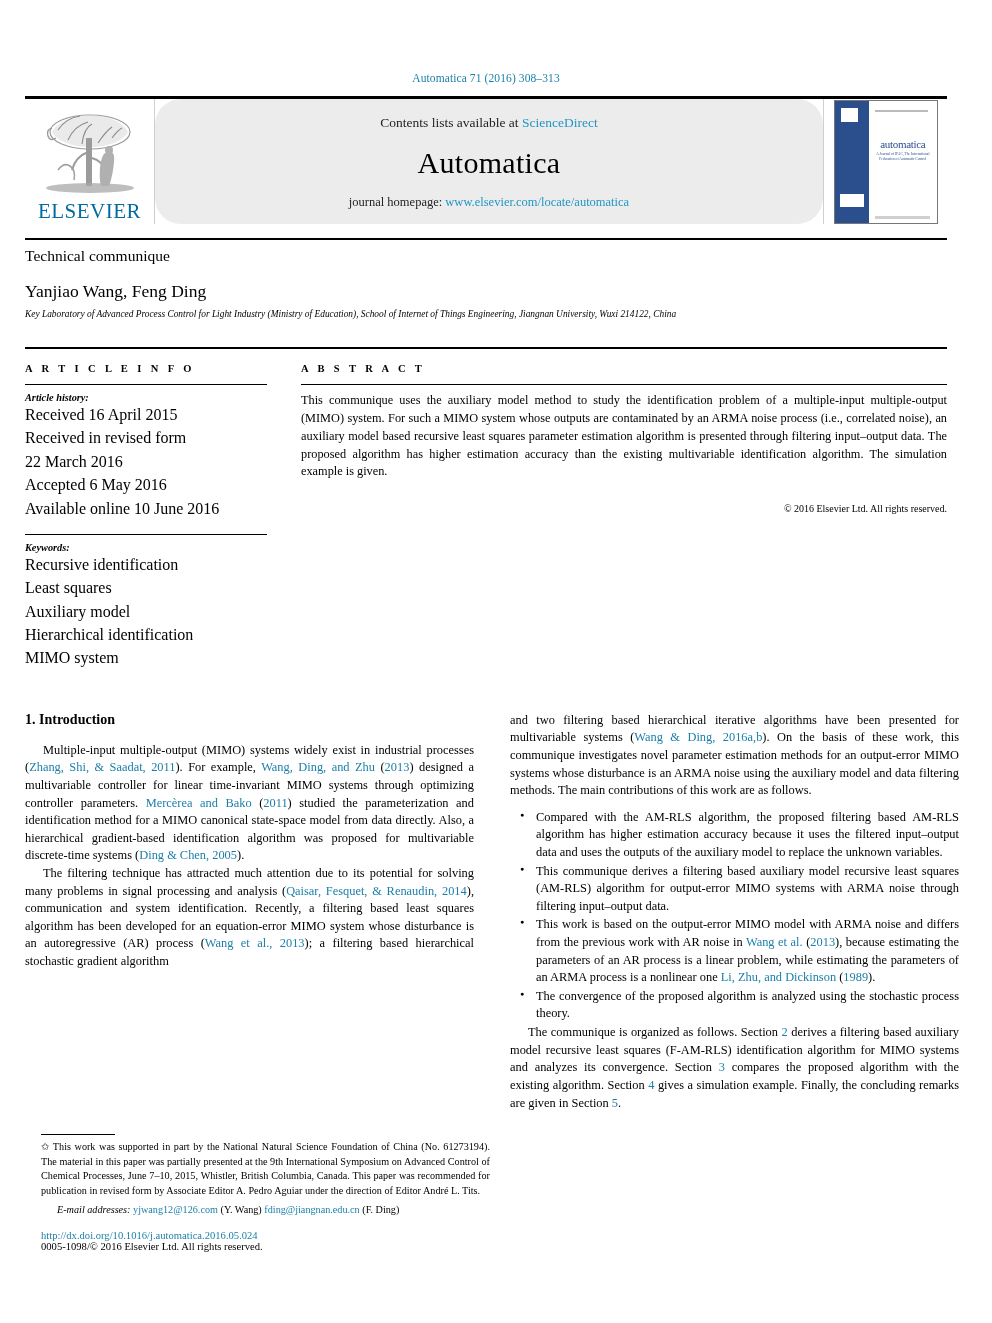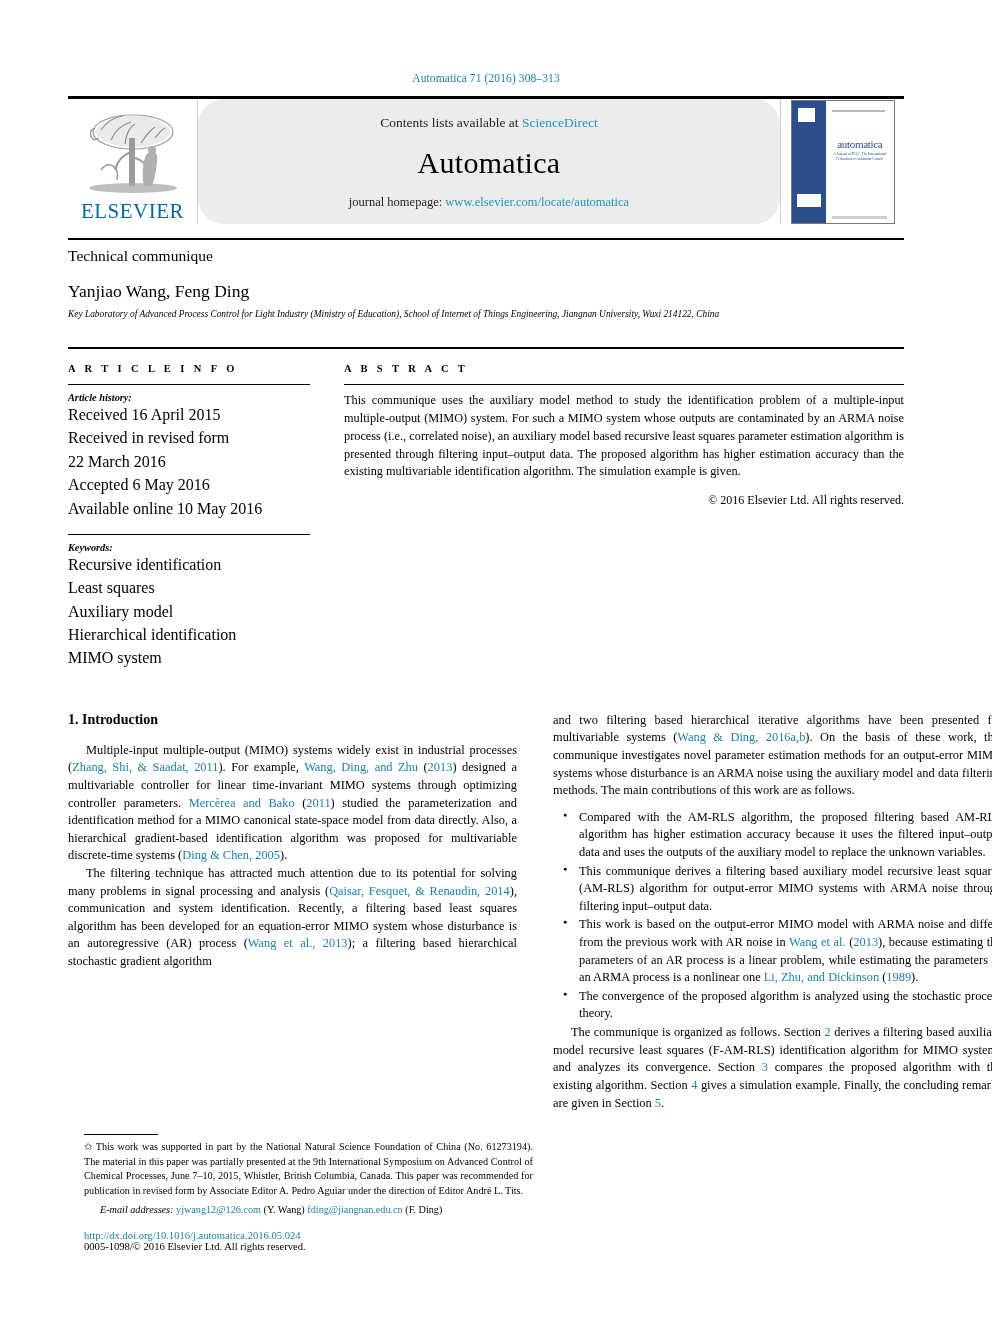--- a/index.html
+++ b/index.html
@@ -6,21 +6,21 @@
   html, body { margin:0; padding:0; }
   body {
     width: 992px;
     height: 1323px;
     background: #ffffff;
     font-family: "Liberation Serif", "DejaVu Serif", serif;
     color: #000000;
     position: relative;
     overflow: hidden;
   }
-  .page { position: relative; width: 972px; height: 1323px; padding: 0 68px; }
+  .page { position: relative; width: 972px; height: 1323px; padding: 0 25px; }
 
   
   .runhead {
     text-align: center;
     color: #1a7fa8;
     font-size: 11.5px;
     letter-spacing: .1px;
     padding-top: 72px;
     font-family: "Liberation Serif", serif;
   }
@@ -124,21 +124,21 @@
   
   .info-area { display:flex; margin-top: 26px; border-top: 2px solid #000; padding-top: 14px; gap: 0;}
   .col-info { width: 266px; flex:0 0 266px; padding-right: 24px; }
   .col-abs { flex: 1 1 auto; padding-left: 10px;}
   .hdr-sp { font-size: 10.5px; font-weight: bold; letter-spacing: 3.4px; font-family:"Liberation Serif",serif;}
   .rule { border-top: 1.6px solid #000; margin: 10px 0 7px 0; }
   .meta-lab { font-style: italic; font-size: 10.3px; font-weight:bold; }
   .meta-line { font-size: 16px; line-height: 1.46; }
   .kw-block { margin-top: 14px; }
   .abs-text { font-size: 12.3px; line-height: 1.45; text-align: justify; }
-  .abs-copy { font-size: 12px; text-align: right; margin-top: 12px; }
+  .abs-copy { font-size: 10px; text-align: right; margin-top: 22px; }
 
   
   .body-cols { display:flex; margin-top: 42px; gap: 36px; }
   .bcol { width: 449px; flex: 0 0 449px; position: relative;}
   h2.sec { font-size: 14px; font-weight: bold; margin: 0 0 14px 0; font-family:"Liberation Serif",serif;}
   p.body { font-size: 12.4px; line-height: 1.42; text-align: justify; margin: 0; text-indent: 18px; }
   p.body.cont { text-indent: 18px; }
   .ref { color: #1a7fa8; }
   ul.bullets { margin: 9px 0 0 0; padding-left: 16px; list-style: none; }
   ul.bullets li { font-size: 12.4px; line-height: 1.42; text-align: justify; position: relative; padding-left: 10px; margin-bottom: 1px;}
@@ -218,21 +218,21 @@
   <div class="info-area">
 
     <div class="col-info">
       <div class="hdr-sp">A R T I C L E   I N F O</div>
       <div class="rule"></div>
       <div class="meta-lab">Article history:</div>
       <div class="meta-line">Received 16 April 2015</div>
       <div class="meta-line">Received in revised form</div>
       <div class="meta-line">22 March 2016</div>
       <div class="meta-line">Accepted 6 May 2016</div>
-      <div class="meta-line">Available online 10 May 2016</div>
+      <div class="meta-line">Available online 10 June 2016</div>
 
       <div class="kw-block">
         <div class="rule"></div>
         <div class="meta-lab">Keywords:</div>
         <div class="meta-line">Recursive identification</div>
         <div class="meta-line">Least squares</div>
         <div class="meta-line">Auxiliary model</div>
         <div class="meta-line">Hierarchical identification</div>
         <div class="meta-line">MIMO system</div>
       </div>

